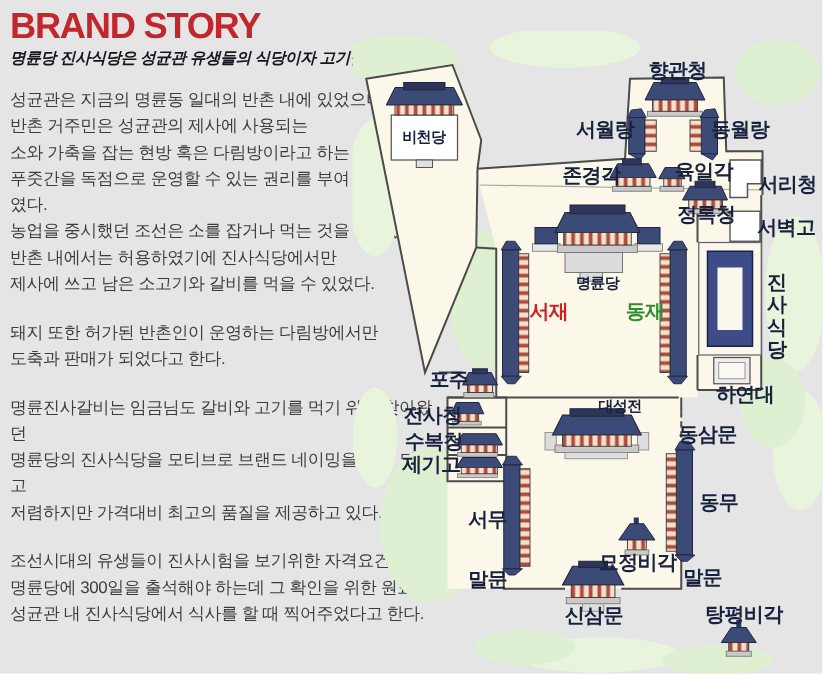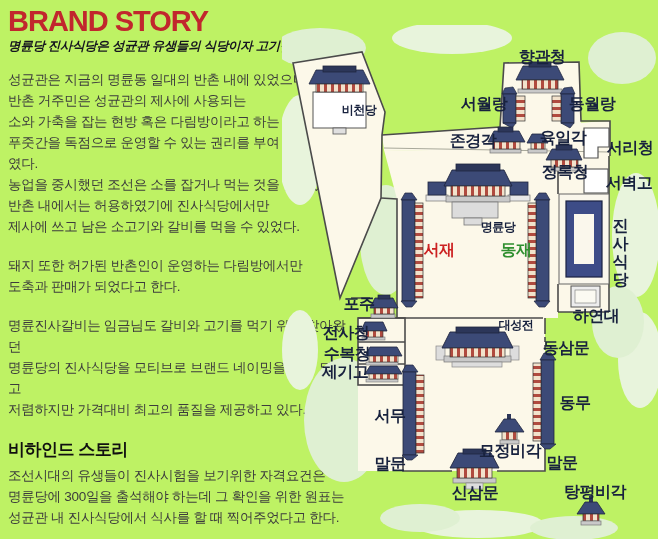--- a/index.html
+++ b/index.html
@@ -1,33 +1,33 @@
 <!DOCTYPE html>
 <html><head>
 <meta charset="utf-8">
 <style>
   html,body{margin:0;padding:0;background:#fff;}
-  .page{position:relative;width:658px;height:539px;background:#bef264;overflow:hidden;
+  .page{position:relative;width:658px;height:539px;background:#e5e5e5;overflow:hidden;
         font-family:"Liberation Sans",sans-serif;}
   
   .left{position:absolute;left:8px;top:6px;width:348px;color:#3c3c3c;}
   .title{margin:0 0 2px 0;font-size:29px;line-height:30px;font-weight:bold;
          letter-spacing:-1px;color:#c1272d;}
   .subtitle{margin:0 0 14px 0;font-size:12.5px;font-weight:bold;font-style:italic;
             color:#15151f;letter-spacing:-0.3px;}
   .para{margin:0 0 18px 0;font-size:13.5px;line-height:21px;white-space:pre-line;
         letter-spacing:-0.3px;}
   .para.last{margin-bottom:0;}
   .behind{margin:0 0 4px 0;font-size:17px;font-weight:bold;color:#101010;letter-spacing:-0.5px;}
   
   .map{position:absolute;left:282px;top:25px;width:376px;height:514px;}
   .map svg{position:absolute;left:0;top:0;}
   .lbl{position:absolute;transform:translate(-50%,-50%);font-size:16px;font-weight:bold;
        color:#18223e;white-space:nowrap;letter-spacing:-0.5px;}
-  .lbl.big{font-size:12px;margin-left:20px;}
+  .lbl.big{font-size:12px;}
   .lbl.red{color:#cc2222;}
   .lbl.green{color:#2f8f2f;}
   .lbl.vert{writing-mode:vertical-rl;letter-spacing:2px;}
 </style>
 </head>
 <body>
 
 <div class="page">
 
   <div class="left">
@@ -38,21 +38,20 @@
 소와 가축을 잡는 현방 혹은 다림방이라고 하는
 푸줏간을 독점으로 운영할 수 있는 권리를 부여 받아 운영하였다.
 농업을 중시했던 조선은 소를 잡거나 먹는 것을 금하였으나
 반촌 내에서는 허용하였기에 진사식당에서만
 제사에 쓰고 남은 소고기와 갈비를 먹을 수 있었다.</p>
     <p class="para">돼지 또한 허가된 반촌인이 운영하는 다림방에서만
 도축과 판매가 되었다고 한다.</p>
     <p class="para">명륜진사갈비는 임금님도 갈비와 고기를 먹기 위해 찾아왔던
 명륜당의 진사식당을 모티브로 브랜드 네이밍을 하게 되었고
 저렴하지만 가격대비 최고의 품질을 제공하고 있다.</p>
-    <h2 class="behind">비하인드 스토리</h2>
     <p class="para last">조선시대의 유생들이 진사시험을 보기위한 자격요건은
 명륜당에 300일을 출석해야 하는데 그 확인을 위한 원표는
 성균관 내 진사식당에서 식사를 할 때 찍어주었다고 한다.</p>
   </div>
 
   <div class="map">
     <svg width="376" height="514" viewBox="282 25 376 514" xmlns="http://www.w3.org/2000/svg">
       <defs>
         <pattern id="pv" width="7" height="14" patternUnits="userSpaceOnUse">
           <rect width="7" height="14" fill="#f2e2cc"></rect>

